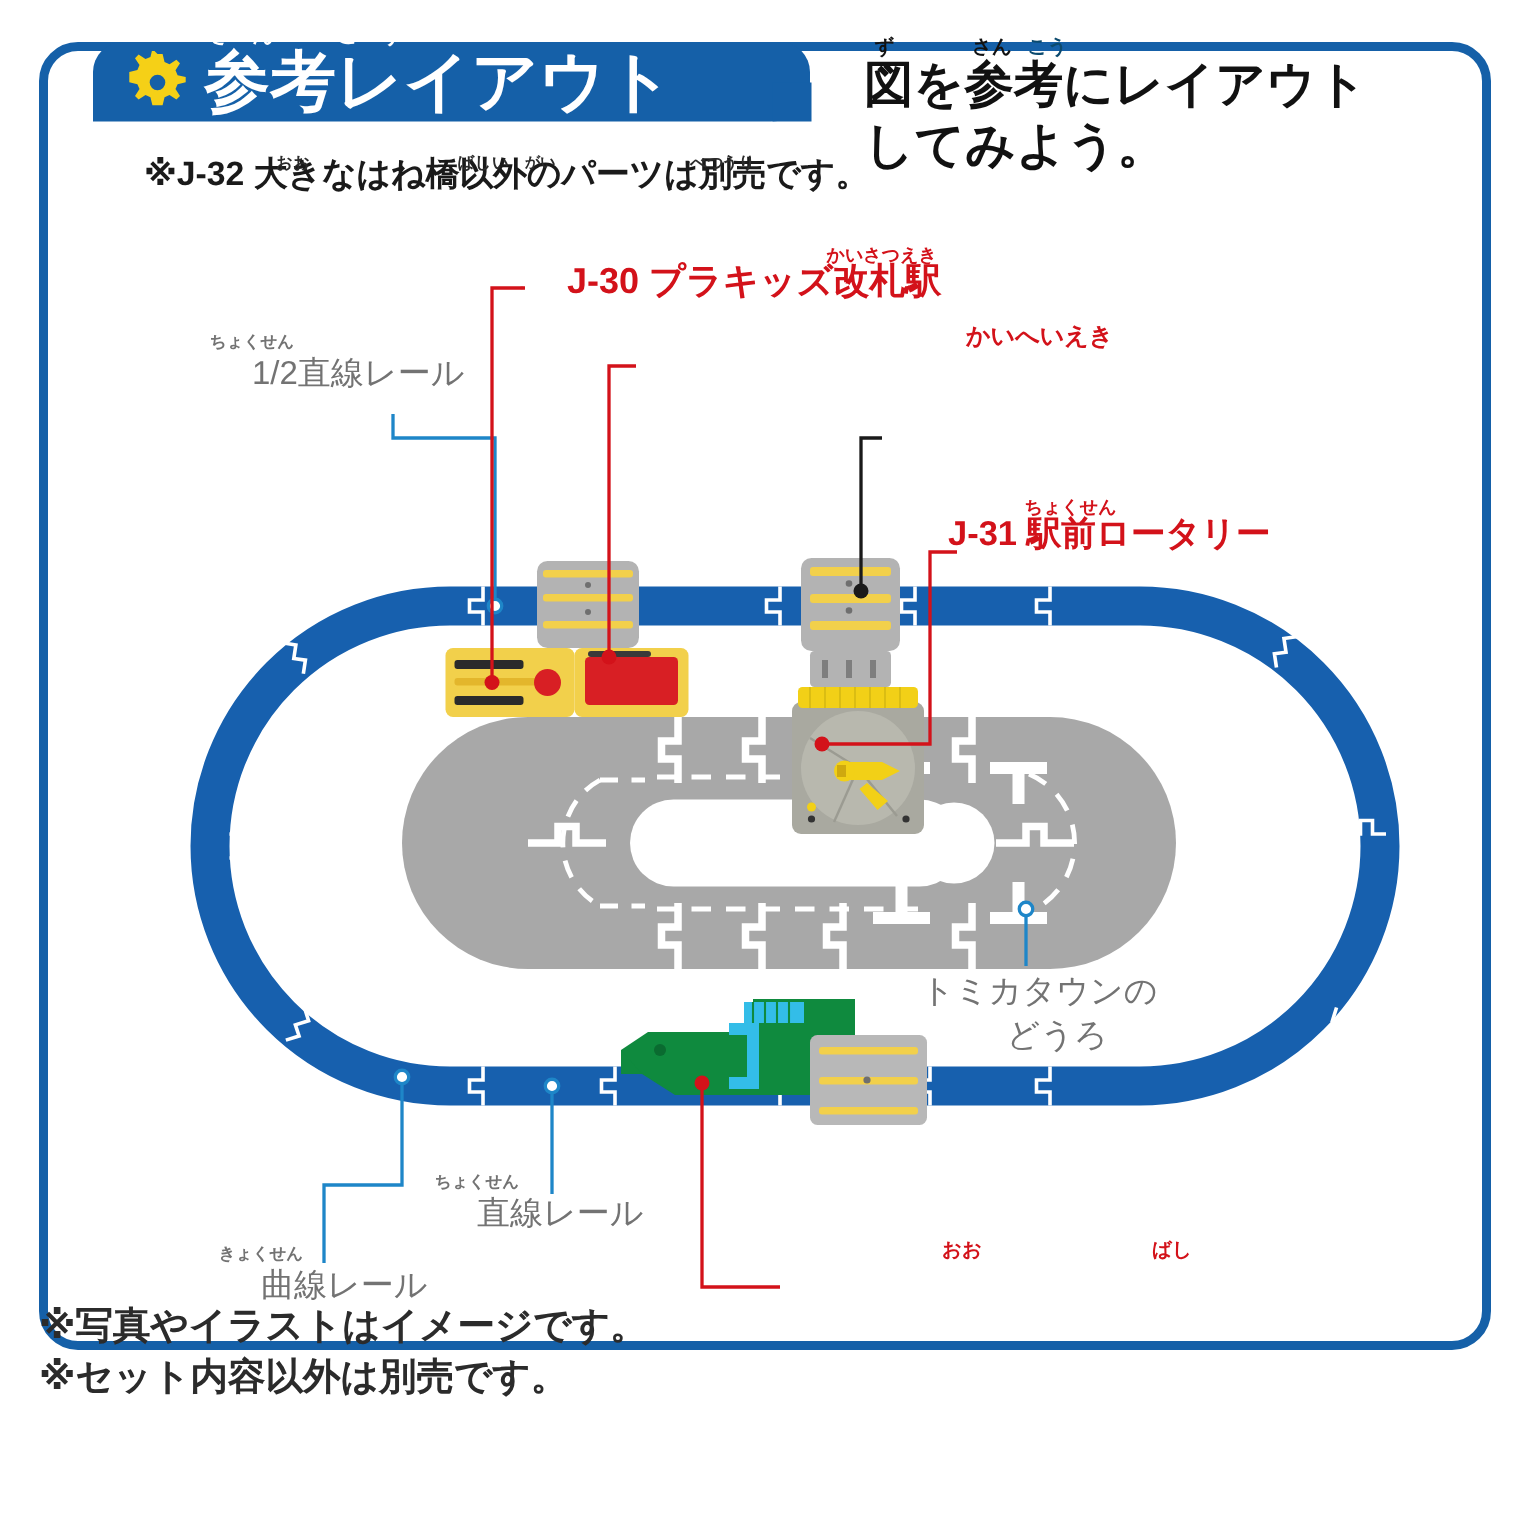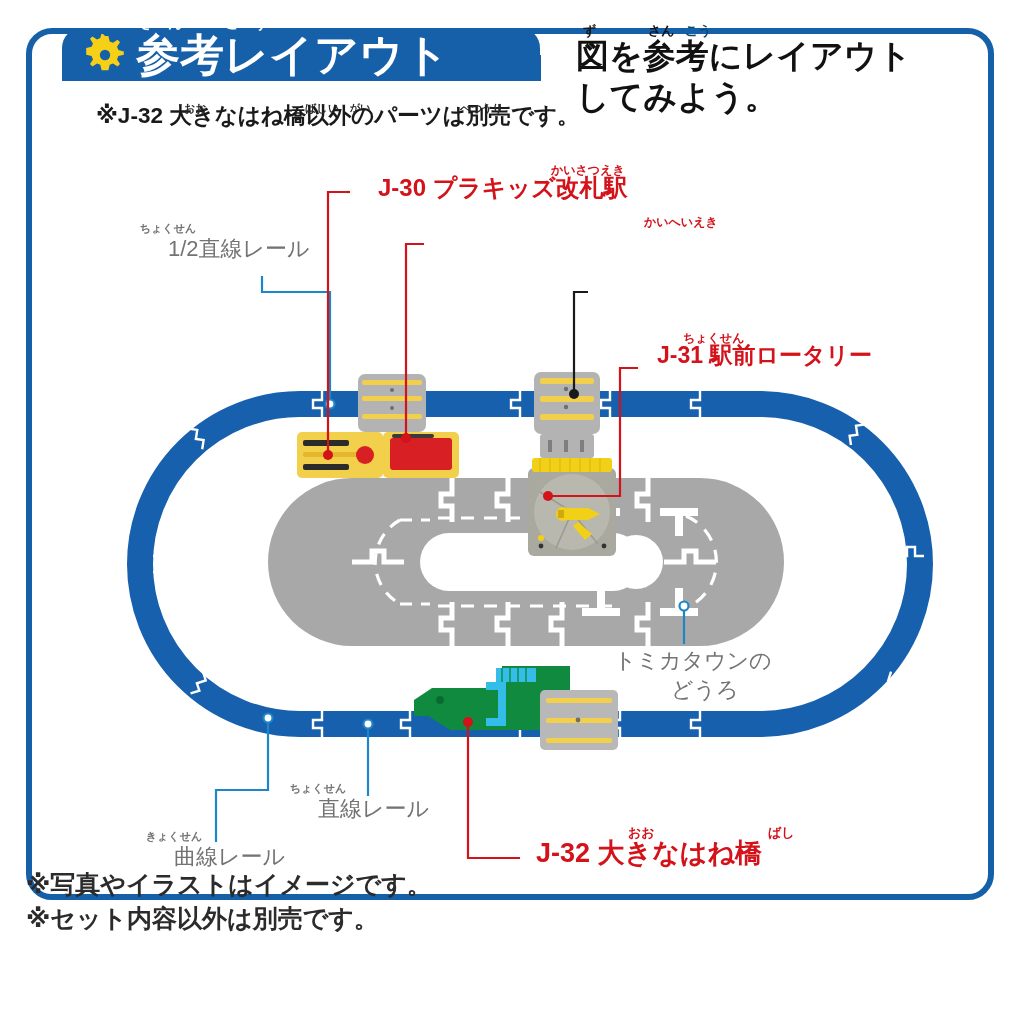--- a/index.html
+++ b/index.html
@@ -328,44 +328,41 @@
 
   <div class="lbl blue" style="left:168px;top:238px;font-size:22px;">
     <span class="rb"><span>ちょくせん</span></span><span>1/2直線レール</span>
   </div>
 
   <div class="lbl red" style="left:378px;top:176px;font-size:24px;">
     <span>J-30 プラキッズ改札駅</span>
   </div>
   <div style="position:absolute;left:551px;top:162px;font-size:12px;font-weight:bold;color:#d3121a;">かいさつえき</div>
 
-  <div style="position:absolute;left:644px;top:214px;font-size:12px;font-weight:bold;color:#d3121a;">かいへいえき</div>
-
-
-  <div class="lbl red" style="left:632px;top:344px;font-size:23px;margin-left:25px;">
+  <div style="position:absolute;left:644px;top:214px;font-size:16px;font-weight:bold;color:#d3121a;">かいへいえき</div>
+
+
+  <div class="lbl red" style="left:632px;top:344px;font-size:23px;">
     <span>J-31 駅前ロータリー</span>
   </div>
   <div style="position:absolute;left:683px;top:330px;font-size:12px;font-weight:bold;color:#d3121a;">ちょくせん</div>
 
   <div class="lbl blue" style="left:614px;top:646px;font-size:22px;line-height:1.34;">
     <div>トミカタウンの</div>
     <div style="margin-left:24px;">どうろ</div>
   </div>
 
   <div class="lbl blue" style="left:318px;top:798px;font-size:22px;">
     <span class="rb"><span>ちょくせん</span></span><span>直線レール</span>
   </div>
 
   <div class="lbl blue" style="left:174px;top:846px;font-size:22px;">
     <span class="rb"><span>きょくせん</span></span><span>曲線レール</span>
   </div>
 
-  <div class="lbl red" style="left:536px;top:840px;font-size:27px;">
-    <span>J-32 大きなはね橋</span>
-  </div>
   <div style="position:absolute;left:628px;top:824px;font-size:13px;font-weight:bold;color:#d3121a;">おお</div>
   <div style="position:absolute;left:768px;top:824px;font-size:13px;font-weight:bold;color:#d3121a;">ばし</div>
 
   <div class="foot">
     <div>※写真やイラストはイメージです。</div>
     <div>※セット内容以外は別売です。</div>
   </div>
 
 </div>
 

